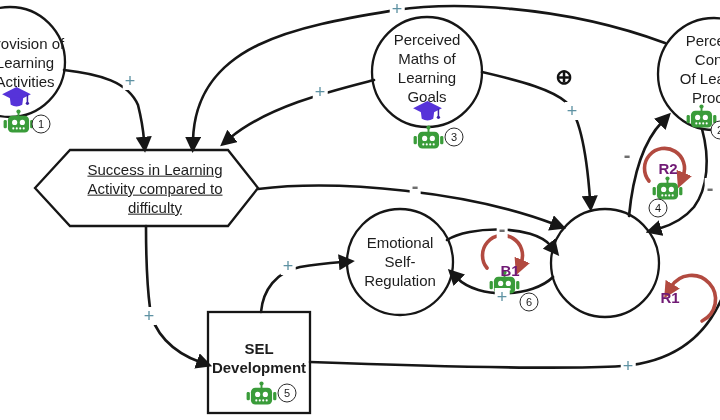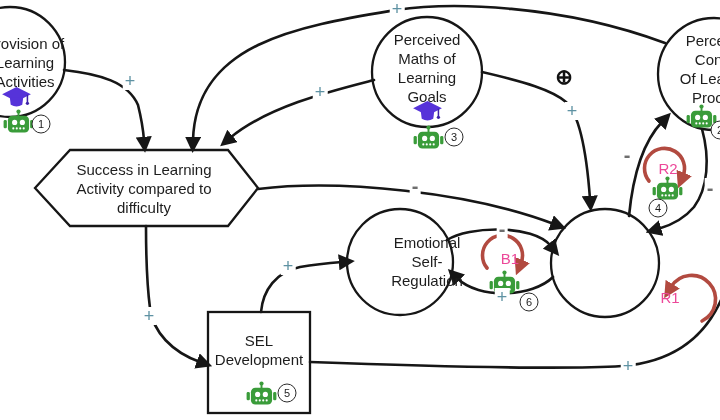--- a/index.html
+++ b/index.html
@@ -8,42 +8,42 @@
   #stage svg.layer{position:absolute;left:0;top:0;}
   .lbl{position:absolute;transform:translate(-50%,-50%);text-align:center;
        white-space:pre-line;font-size:15px;line-height:1.26;color:#1d1d1d;}
   .sign{position:absolute;transform:translate(-50%,-50%);font-weight:bold;
         background:#fff;padding:0 2px;line-height:1;}
   .plus{color:#5e92a3;font-size:18px;font-weight:normal;}
   .minus{color:#6e6e6e;font-size:20px;}
   .oplus{position:absolute;transform:translate(-50%,-50%);font-size:21px;
          font-weight:bold;color:#111;background:#fff;line-height:1;}
   .loop-lbl{position:absolute;transform:translate(-50%,-50%);font-size:15px;
-            font-weight:normal;color:#ec4899;}
+            font-weight:bold;color:#701a75;}
   .num{position:absolute;transform:translate(-50%,-50%);width:17px;height:17px;
        border:1.6px solid #2b2b2b;border-radius:50%;background:#fff;
        font-size:11px;line-height:17px;text-align:center;color:#1d1d1d;}
   
   .lbl-provision{left:25px;top:63px;width:100px;}
-  .lbl-success{left:144px;top:189px;width:185px;}
+  .lbl-success{left:155px;top:189px;width:185px;text-decoration:underline;}
   .lbl-value{left:427px;top:69px;width:100px;}
   .lbl-control{left:719px;top:70px;width:104px;}
-  .lbl-esr{left:400px;top:262px;width:116px;margin-left:27px;}
+  .lbl-esr{left:400px;top:262px;width:116px;}
   .lbl-anxiety{left:604px;top:263px;width:120px;}
-  .lbl-sel{left:259px;top:351px;width:110px;}
+  .lbl-sel{left:259px;top:359px;width:110px;font-weight:bold;}
   
   .s-p1{left:130px;top:81px;}  .s-p2{left:397px;top:9px;}
   .s-p3{left:320px;top:92px;}  .s-p4{left:572px;top:111px;}
   .s-p5{left:288px;top:266px;} .s-p6{left:149px;top:316px;}
   .s-p7{left:628px;top:366px;} .s-p8{left:502px;top:297px;}
   .s-m1{left:415px;top:186px;} .s-m2{left:627px;top:155px;}
   .s-m3{left:710px;top:188px;} .s-m4{left:502px;top:229px;}
   .s-op{left:564px;top:76px;}
   
-  .l-r2{left:668px;top:168px;} .l-b1{left:510px;top:258px;text-align:center;} .l-r1{left:670px;top:297px;}
+  .l-r2{left:668px;top:168px;} .l-b1{left:510px;top:270px;text-align:center;} .l-r1{left:670px;top:297px;}
   
   .n1{left:41px;top:124px;}  .n2{left:720px;top:130px;} .n3{left:454px;top:137px;}
   .n4{left:658px;top:208px;} .n5{left:287px;top:393px;} .n6{left:529px;top:302px;}
 </style>
 </head>
 <body>
 
 <div id="stage">
 
   <svg class="layer" width="720" height="420" viewBox="0 0 720 420">

